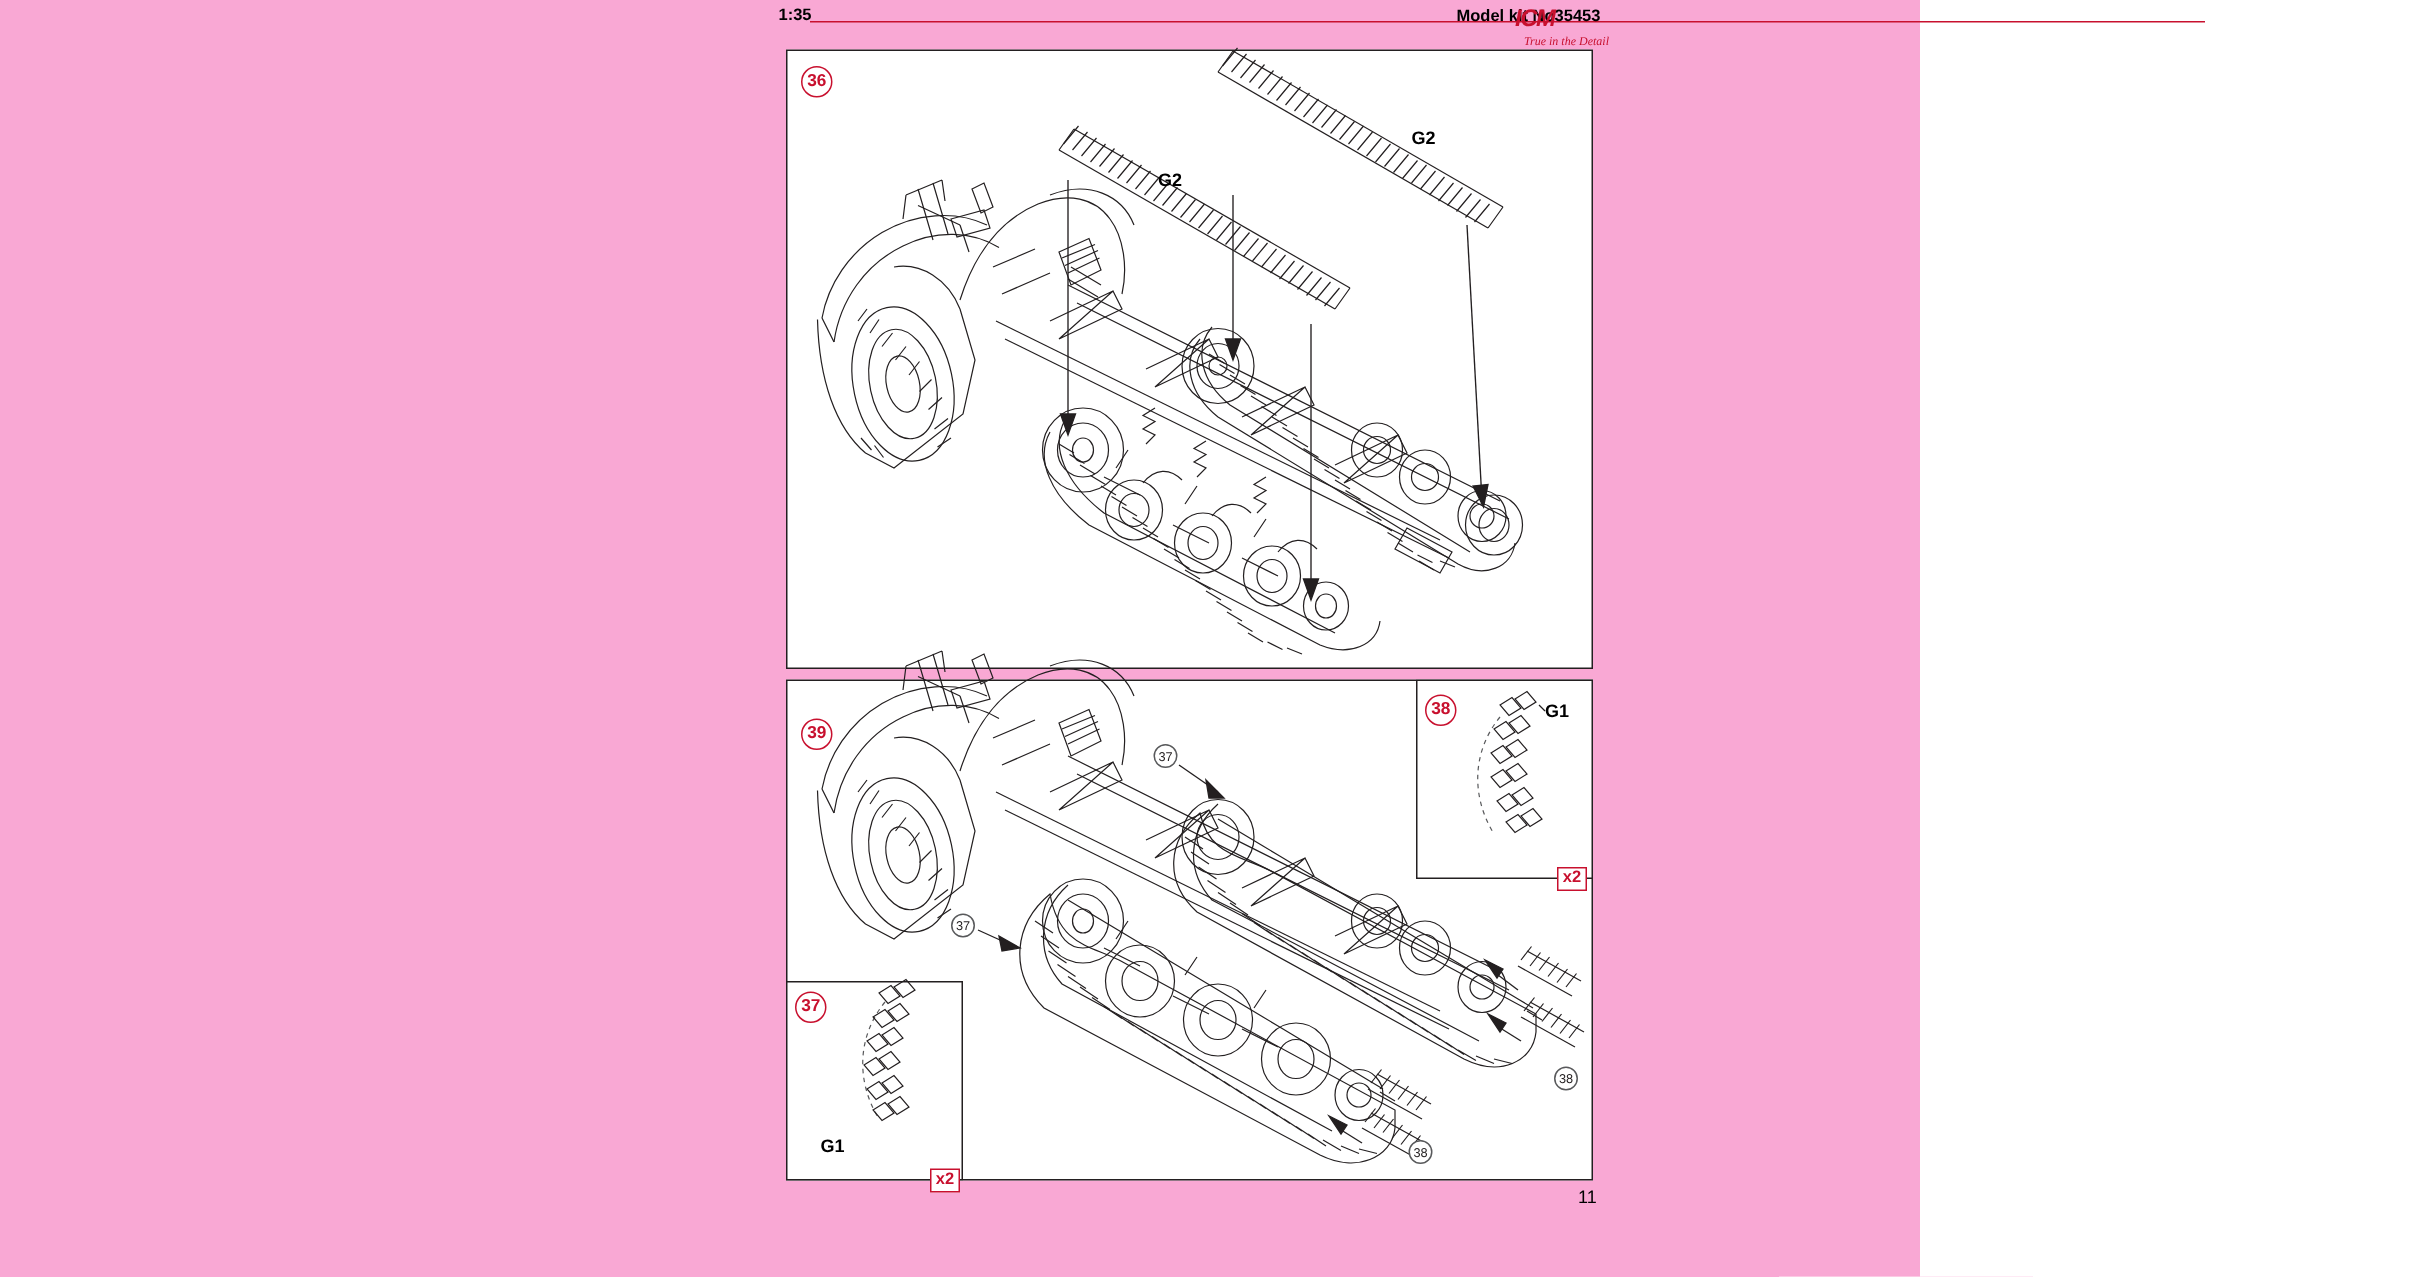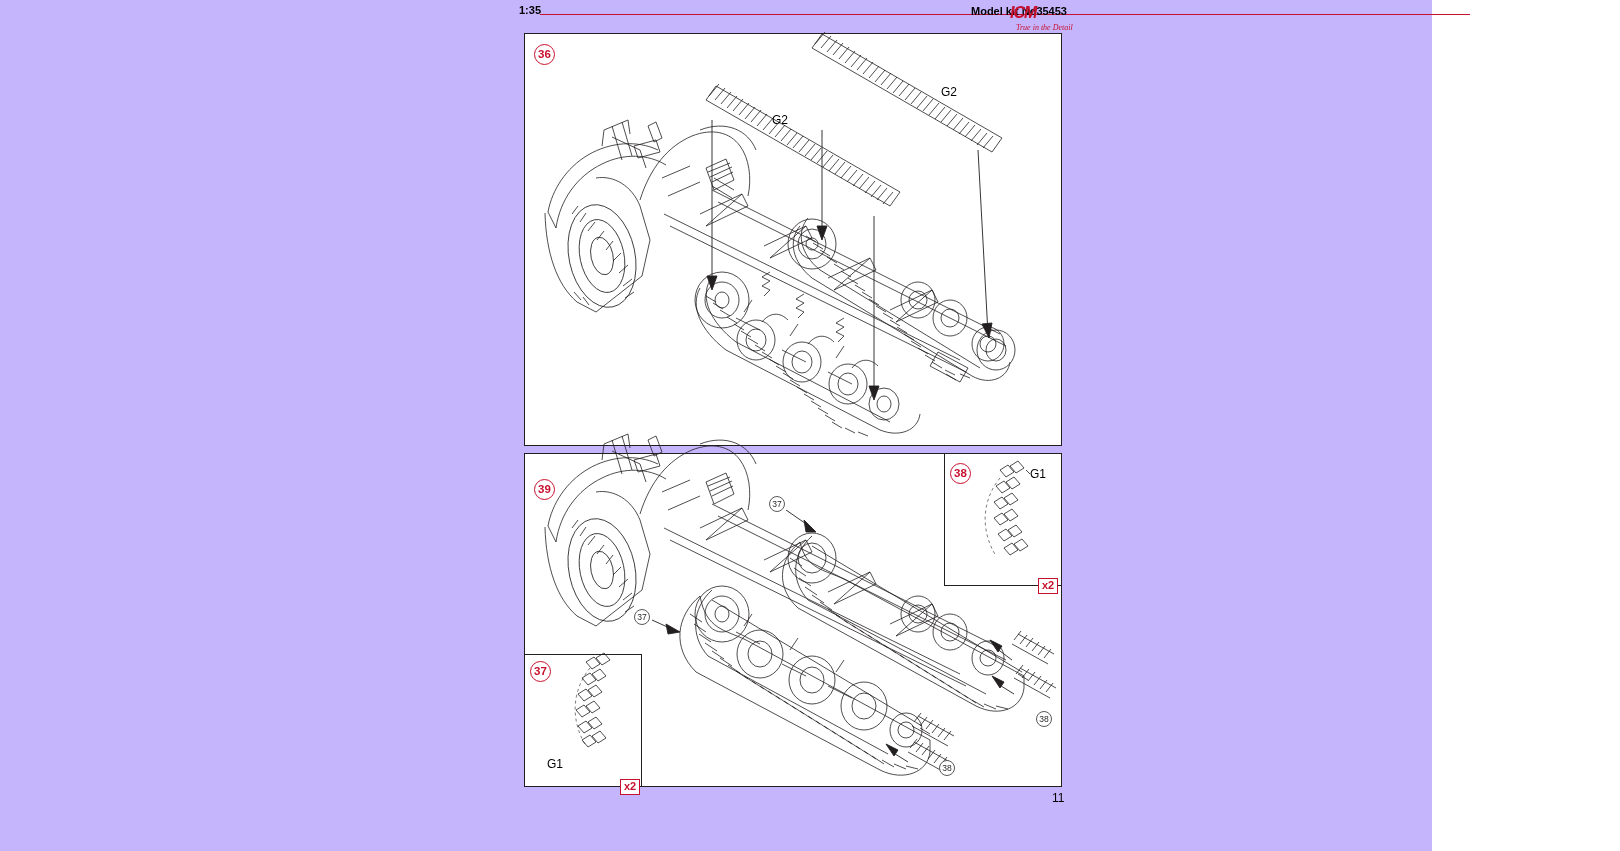--- a/index.html
+++ b/index.html
@@ -10,23 +10,23 @@
   body {
     width: 1620px;
     height: 851px;
     font-family: "Liberation Sans", sans-serif;
     position: relative;
     overflow: hidden;
   }
   .page {
     position: absolute;
     left: 0; top: 0;
-    width: 1432px;
+    width: 1280px;
     height: 851px;
-    background: #c4b5fd;
+    background: #f9a8d4;
   }
 
   
   .header-rule {
     position: absolute;
     left: 540px;
     top: 14px;
     width: 930px;
     height: 0;
     border-top: 1px solid #c8102e;
@@ -142,21 +142,21 @@
   }
   #ref-37a { left: 769px; top: 496px; }
   #ref-37b { left: 634px; top: 609px; }
   #ref-38a { left: 1036px; top: 711px; }
   #ref-38b { left: 939px; top: 760px; }
 
   
   .part-label {
     position: absolute;
     font-size: 12px;
-    font-weight: normal;
+    font-weight: bold;
     color: #000;
   }
   #label-g2-a { left: 772px; top: 113px; }
   #label-g2-b { left: 941px; top: 85px; }
   #label-g1-a { left: 1030px; top: 467px; }
   #label-g1-b { left: 547px; top: 757px; }
 
   
   .x2-box {
     position: absolute;

